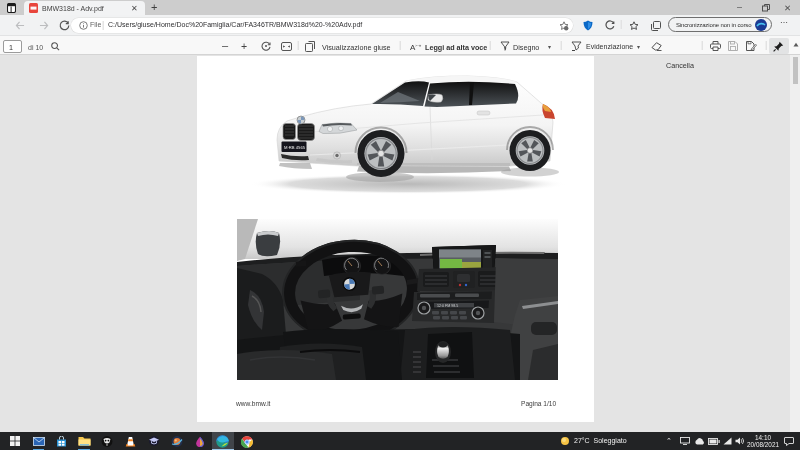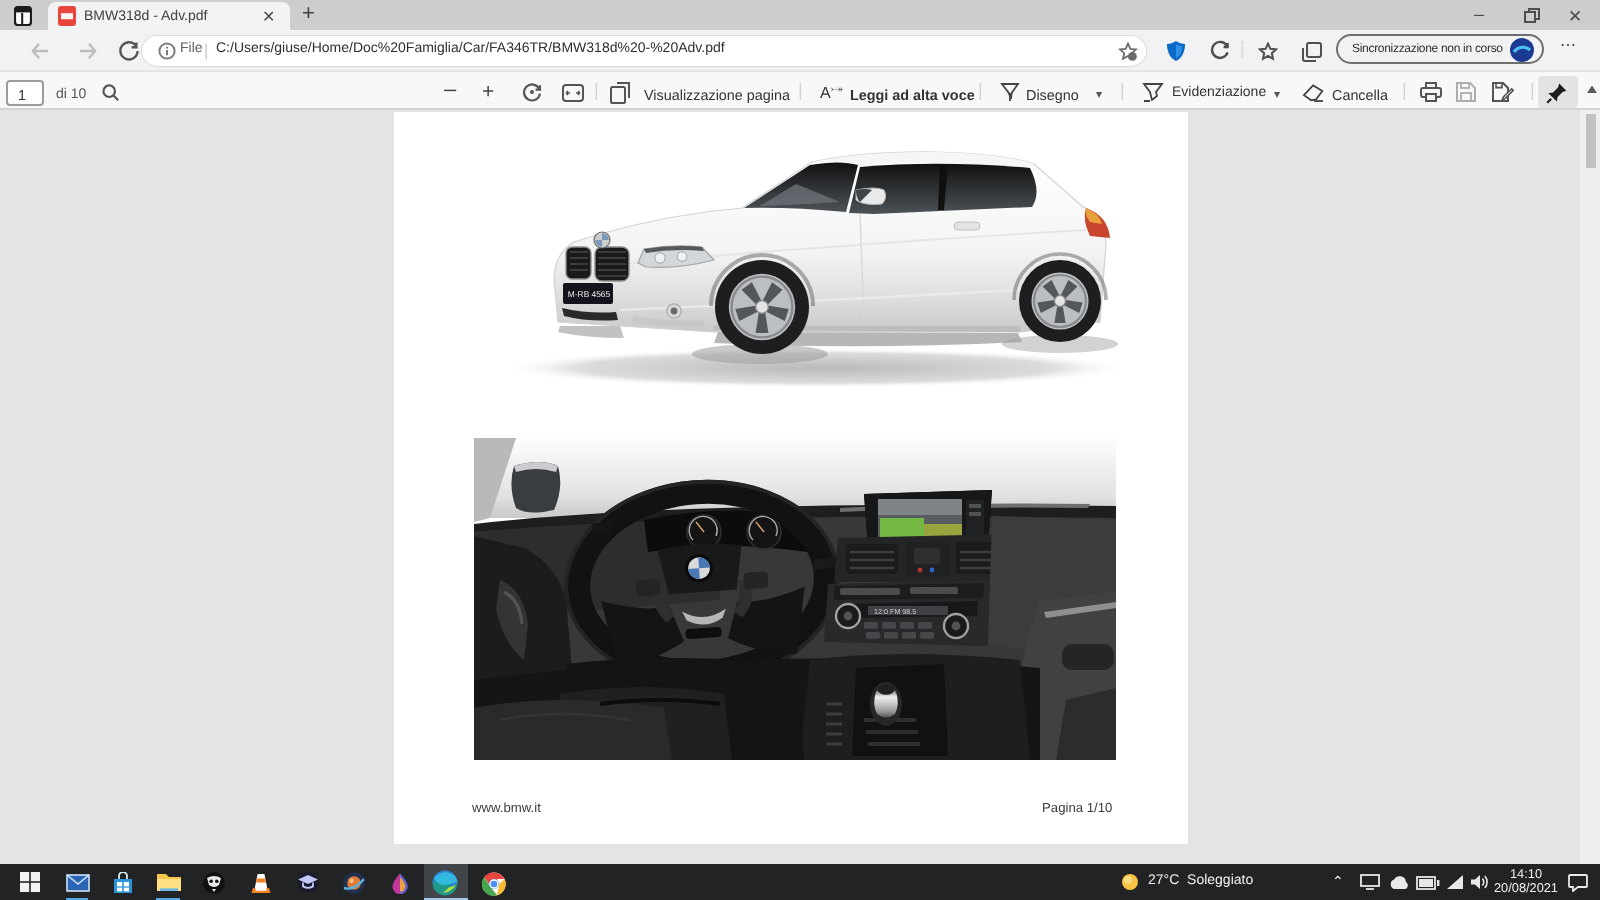--- a/index.html
+++ b/index.html
@@ -114,42 +114,42 @@
     </svg>
   <svg class="abs" style="left:281px;top:5.5px" width="11" height="9" viewBox="0 0 11 9">
       <rect x="0.5" y="0.5" width="10" height="8" rx="1.5" fill="none" stroke="#555" stroke-width="1"></rect>
       <path d="M2 4.5 H4 M7 4.5 H9 M2 4.5 L3 3.6 M2 4.5 L3 5.4 M9 4.5 L8 3.6 M9 4.5 L8 5.4" stroke="#555" stroke-width="0.8" fill="none"></path>
     </svg>
   <div class="t" style="left:297px;top:4px;font-size:9px;color:#d2d2d2;">|</div>
   <svg class="abs" style="left:305px;top:5px" width="10" height="11" viewBox="0 0 10 11">
       <path d="M3.5 0.5 H9.5 V8" fill="none" stroke="#555" stroke-width="1"></path>
       <rect x="0.5" y="2.5" width="7" height="8" rx="0.8" fill="none" stroke="#555" stroke-width="1"></rect>
     </svg>
-  <div class="t" style="left:322px;top:7px;font-size:7.2px;color:#333;">Visualizzazione pagina</div>
+  <div class="t" style="left:322px;top:7px;font-size:7.2px;color:#333;">Visualizzazione giuse</div>
   <div class="t" style="left:399px;top:4px;font-size:9px;color:#d2d2d2;">|</div>
   <div class="t" style="left:410px;top:6px;font-size:8px;color:#333;">A<span style="font-size:5px;vertical-align:3px;">⤐</span></div>
   <div class="t" style="left:425px;top:7px;font-size:7.2px;color:#333;font-weight:bold;">Leggi ad alta voce</div>
   <div class="t" style="left:489px;top:4px;font-size:9px;color:#d2d2d2;">|</div>
   <svg class="abs" style="left:500px;top:5px" width="10" height="10" viewBox="0 0 10 10">
       <path d="M1 1 L9 1 L5.8 5.5 L5.5 8.5 L4.4 5.5 Z M5 5.5 L5 9.5" fill="none" stroke="#444" stroke-width="0.9"></path>
     </svg>
   <div class="t" style="left:513px;top:7px;font-size:7.2px;color:#333;">Disegno</div>
   <div class="t" style="left:548px;top:7px;font-size:6px;color:#555;">▾</div>
   <div class="t" style="left:560px;top:4px;font-size:9px;color:#d2d2d2;">|</div>
   <svg class="abs" style="left:571px;top:5px" width="11" height="10" viewBox="0 0 11 10">
       <path d="M1 1 L10 1 L7 5 L7.5 7 L5 9 L4 5 Z" fill="none" stroke="#444" stroke-width="0.9"></path>
       <path d="M1 9.5 H4" stroke="#444" stroke-width="1"></path>
     </svg>
   <div class="t" style="left:586px;top:7px;font-size:7px;color:#333;">Evidenziazione</div>
   <div class="t" style="left:637px;top:7px;font-size:6px;color:#555;">▾</div>
   <svg class="abs" style="left:651px;top:5.5px" width="11" height="9" viewBox="0 0 11 9">
       <path d="M4 8 L0.8 5 L6 0.8 L10.2 4.2 L6.5 8 Z" fill="none" stroke="#444" stroke-width="0.9" transform="rotate(-8 5 4)"></path>
       <path d="M6 8.5 H10.5" stroke="#444" stroke-width="0.9"></path>
     </svg>
-  <div class="t" style="left:666px;top:7px;font-size:7.2px;color:#333;">Cancella</div>
+  <div class="t" style="left:666px;top:25px;font-size:7.2px;color:#333;">Cancella</div>
   <div class="t" style="left:701px;top:4px;font-size:9px;color:#d2d2d2;">|</div>
   <svg class="abs" style="left:710px;top:5px" width="11" height="10" viewBox="0 0 11 10">
       <path d="M3 3 V0.5 H8 V3" fill="none" stroke="#555" stroke-width="1"></path>
       <rect x="0.5" y="3" width="10" height="4.5" rx="1" fill="none" stroke="#555" stroke-width="1"></rect>
       <path d="M3 6 H8 V9.5 H3 Z" fill="#f8f8f8" stroke="#555" stroke-width="1"></path>
     </svg>
   <svg class="abs" style="left:728px;top:5px" width="10" height="10" viewBox="0 0 10 10" opacity="0.45">
       <path d="M0.5 0.5 H7 L9.5 3 V9.5 H0.5 Z" fill="none" stroke="#555" stroke-width="1"></path>
       <rect x="2.5" y="5.5" width="5" height="4" fill="none" stroke="#555" stroke-width="0.9"></rect>
       <rect x="2.5" y="0.5" width="4" height="2.5" fill="none" stroke="#555" stroke-width="0.9"></rect>

